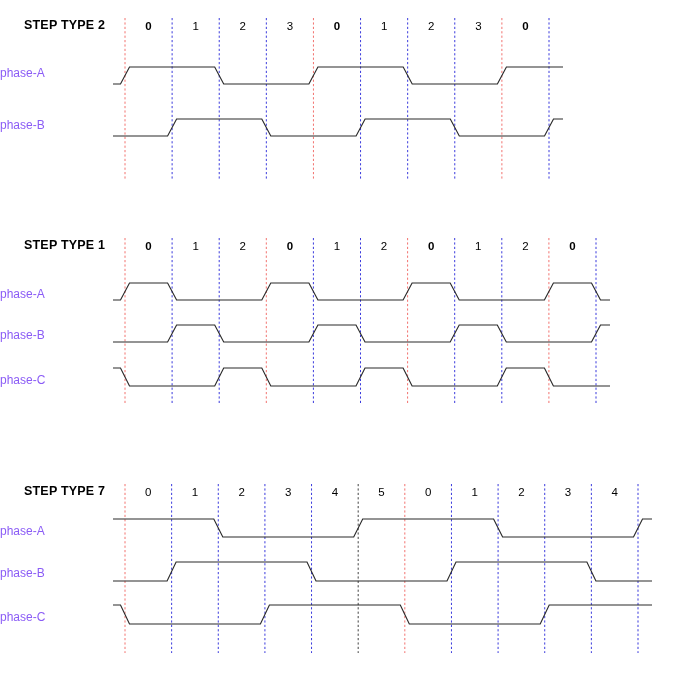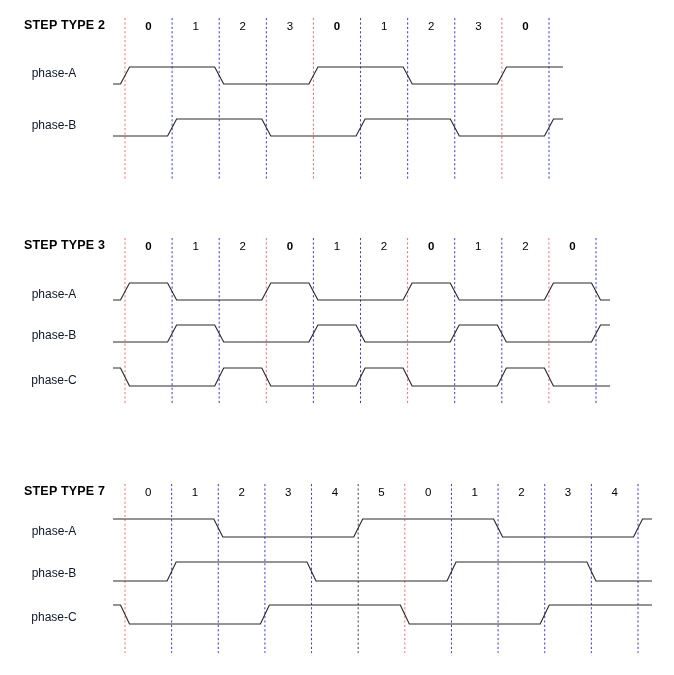--- a/index.html
+++ b/index.html
@@ -8,22 +8,22 @@
     font-family:"Liberation Sans", sans-serif;
     overflow:hidden;position:relative;
   }
   #stage{position:relative;width:546px;height:675px;}
   .diagram{position:absolute;left:0;width:674px;}
   .title{
     position:absolute;font-weight:bold;font-size:12.5px;color:#000;
     letter-spacing:0.2px;white-space:nowrap;
   }
   .rowlabel{
-    position:absolute;font-size:12px;color:#0f172a;
-    text-align:center;white-space:nowrap;
+    position:absolute;font-size:12px;color:#8b5cf6;
+    text-align:left;white-space:nowrap;
   }
   svg{position:absolute;left:0;top:0;overflow:visible;}
   .stepnum{
     font-family:"Liberation Sans", sans-serif;
     font-size:11.5px;fill:#000;text-anchor:middle;
   }
   .stepnum.zero{font-weight:bold;}
   .wave{fill:none;stroke:#2b2b2b;stroke-width:1.15;
         stroke-linejoin:miter;stroke-linecap:butt;}
   .gl{stroke-width:1;fill:none;}
@@ -57,21 +57,21 @@
         <line x1="454.7777777777778" y1="18" x2="454.7777777777778" y2="180" class="gl gl-blue"></line>
         <text x="478.33333333333337" y="30" class="stepnum">3</text>
         <line x1="501.8888888888889" y1="18" x2="501.8888888888889" y2="180" class="gl gl-red"></line>
         <text x="525.4444444444445" y="30" class="stepnum zero">0</text>
         <line x1="549" y1="18" x2="549" y2="180" class="gl gl-blue"></line>
         <polyline points="113.0,84.0 120.5,84.0 129.5,67.0 172.1,67.0 214.7,67.0 223.7,84.0 266.3,84.0 308.9,84.0 317.9,67.0 360.6,67.0 403.2,67.0 412.2,84.0 454.8,84.0 497.4,84.0 506.4,67.0 549.0,67.0 563.0,67.0" class="wave"></polyline>
         <polyline points="113.0,136.0 125.0,136.0 167.6,136.0 176.6,119.0 219.2,119.0 261.8,119.0 270.8,136.0 313.4,136.0 356.1,136.0 365.1,119.0 407.7,119.0 450.3,119.0 459.3,136.0 501.9,136.0 544.5,136.0 553.5,119.0 563.0,119.0" class="wave"></polyline>
       </svg>
     </div>
     <div class="diagram" style="top: 0px;">
-      <div class="title" style="left: 24px; top: 238px;">STEP TYPE 3</div>
+      <div class="title" style="left: 24px; top: 238px;">STEP TYPE 1</div>
       <div class="rowlabel" style="left: 0px; width: 108px; top: 287px;">phase-A</div>
       <div class="rowlabel" style="left: 0px; width: 108px; top: 328px;">phase-B</div>
       <div class="rowlabel" style="left: 0px; width: 108px; top: 373px;">phase-C</div>
       <svg width="674" height="675">
         <line x1="125" y1="238" x2="125" y2="405" class="gl gl-red"></line>
         <text x="148.55" y="250" class="stepnum zero">0</text>
         <line x1="172.1" y1="238" x2="172.1" y2="405" class="gl gl-blue"></line>
         <text x="195.65" y="250" class="stepnum">1</text>
         <line x1="219.2" y1="238" x2="219.2" y2="405" class="gl gl-blue"></line>
         <text x="242.75" y="250" class="stepnum">2</text>

